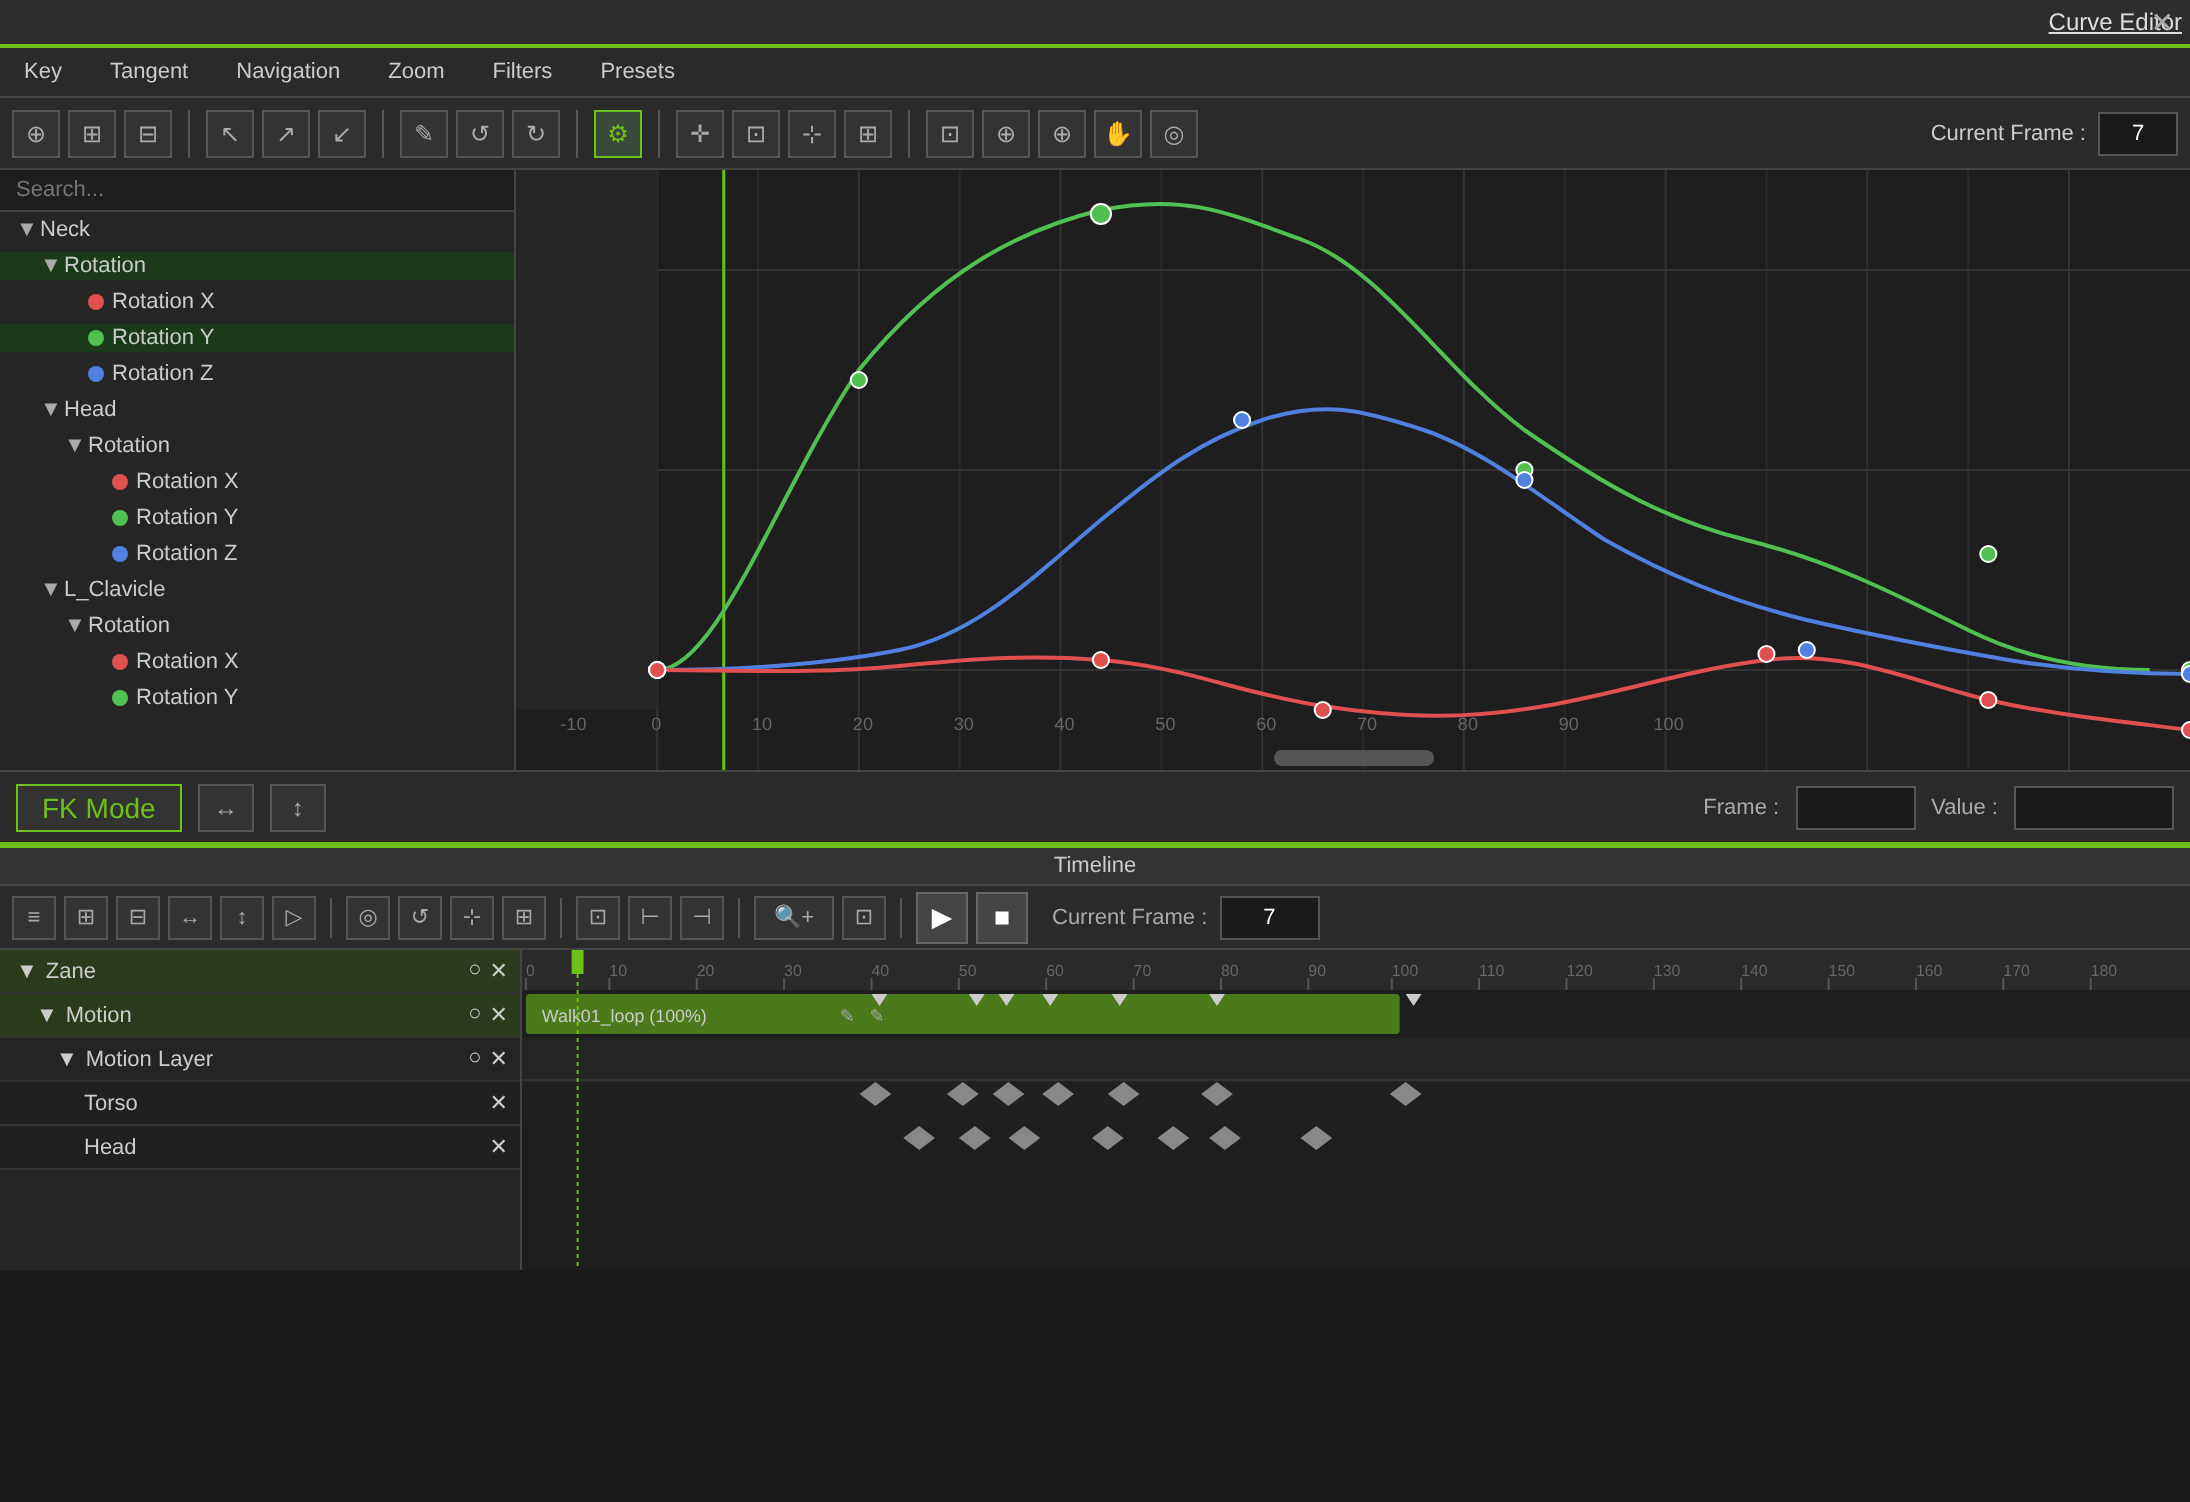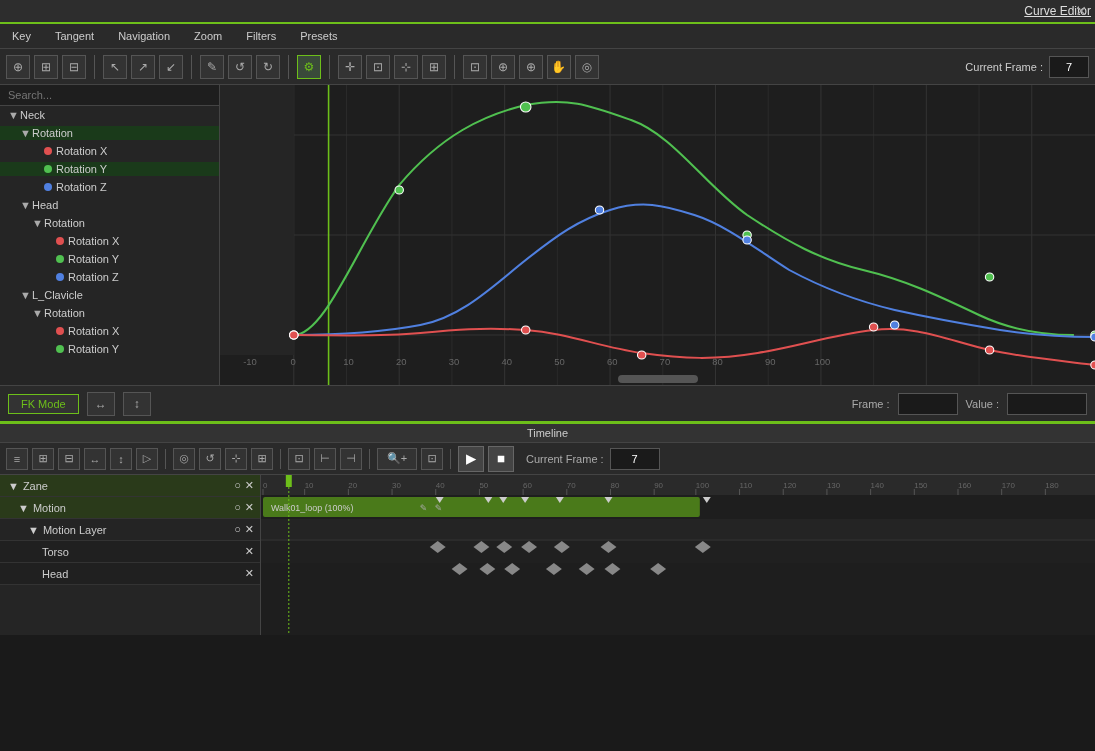--- a/index.html
+++ b/index.html
@@ -15,36 +15,36 @@
 
     
     #toolbar { background: #2a2a2a; display: flex; align-items: center; padding: 3px 6px; gap: 4px; border-bottom: 1px solid #444; height: 36px; }
     .toolbar-btn { background: #333; border: 1px solid #555; color: #aaa; width: 24px; height: 24px; cursor: pointer; display: flex; align-items: center; justify-content: center; font-size: 12px; }
     .toolbar-separator { width: 1px; height: 24px; background: #555; margin: 0 4px; }
     .toolbar-right { margin-left: auto; display: flex; align-items: center; gap: 6px; }
     .current-frame-label { color: #ccc; font-size: 11px; }
     .current-frame-input { background: #1a1a1a; border: 1px solid #555; color: #fff; width: 40px; height: 22px; text-align: center; font-size: 11px; }
 
     
-    #left-panel { width: 220px; background: #252525; border-right: 1px solid #444; overflow-y: auto; }
+    #left-panel { width: 258px; background: #252525; border-right: 1px solid #444; overflow-y: auto; }
     #search-box { width: 100%; background: #1e1e1e; border: none; border-bottom: 1px solid #444; color: #aaa; padding: 4px 8px; font-size: 11px; }
 
     .tree-item { padding: 2px 0; cursor: pointer; }
     .tree-row { display: flex; align-items: center; padding: 1px 4px; }
     .tree-row.selected { background: #1a3a1a; }
     .tree-arrow { width: 12px; display: inline-block; color: #aaa; }
     .tree-label { color: #ccc; }
     .color-dot { width: 8px; height: 8px; border-radius: 50%; display: inline-block; margin-right: 4px; }
 
     
     #curve-area { flex: 1; background: #701a75; position: relative; overflow: hidden; }
 
     
     #curve-bottom { background: #2a2a2a; display: flex; align-items: center; padding: 4px 8px; gap: 8px; border-top: 1px solid #444; height: 36px; }
-    .fk-mode-btn { background: #333; border: 1px solid #6dbf1a; color: #6dbf1a; padding: 3px 12px; cursor: pointer; font-size: 11px; }
+    .fk-mode-btn { background: #333; border: 1px solid #6dbf1a; color: #6dbf1a; padding: 3px 12px; cursor: pointer; font-size: 14px; }
     .frame-label { color: #aaa; }
     .frame-input { background: #1a1a1a; border: 1px solid #555; color: #fff; width: 60px; height: 22px; text-align: center; }
     .value-label { color: #aaa; text-align: center; }
     .value-input { background: #1a1a1a; border: 1px solid #555; color: #fff; width: 80px; height: 22px; text-align: center; }
 
     
     #timeline-section { height: 220px; border-top: 3px solid #6dbf1a; }
     #timeline-header { background: #333; text-align: center; padding: 3px; font-size: 11px; color: #ccc; border-bottom: 1px solid #444; }
     #timeline-toolbar { background: #2a2a2a; display: flex; align-items: center; padding: 3px 6px; gap: 4px; border-bottom: 1px solid #444; height: 32px; }
     .tl-btn { background: #333; border: 1px solid #555; color: #aaa; width: 22px; height: 22px; cursor: pointer; display: flex; align-items: center; justify-content: center; font-size: 11px; }

